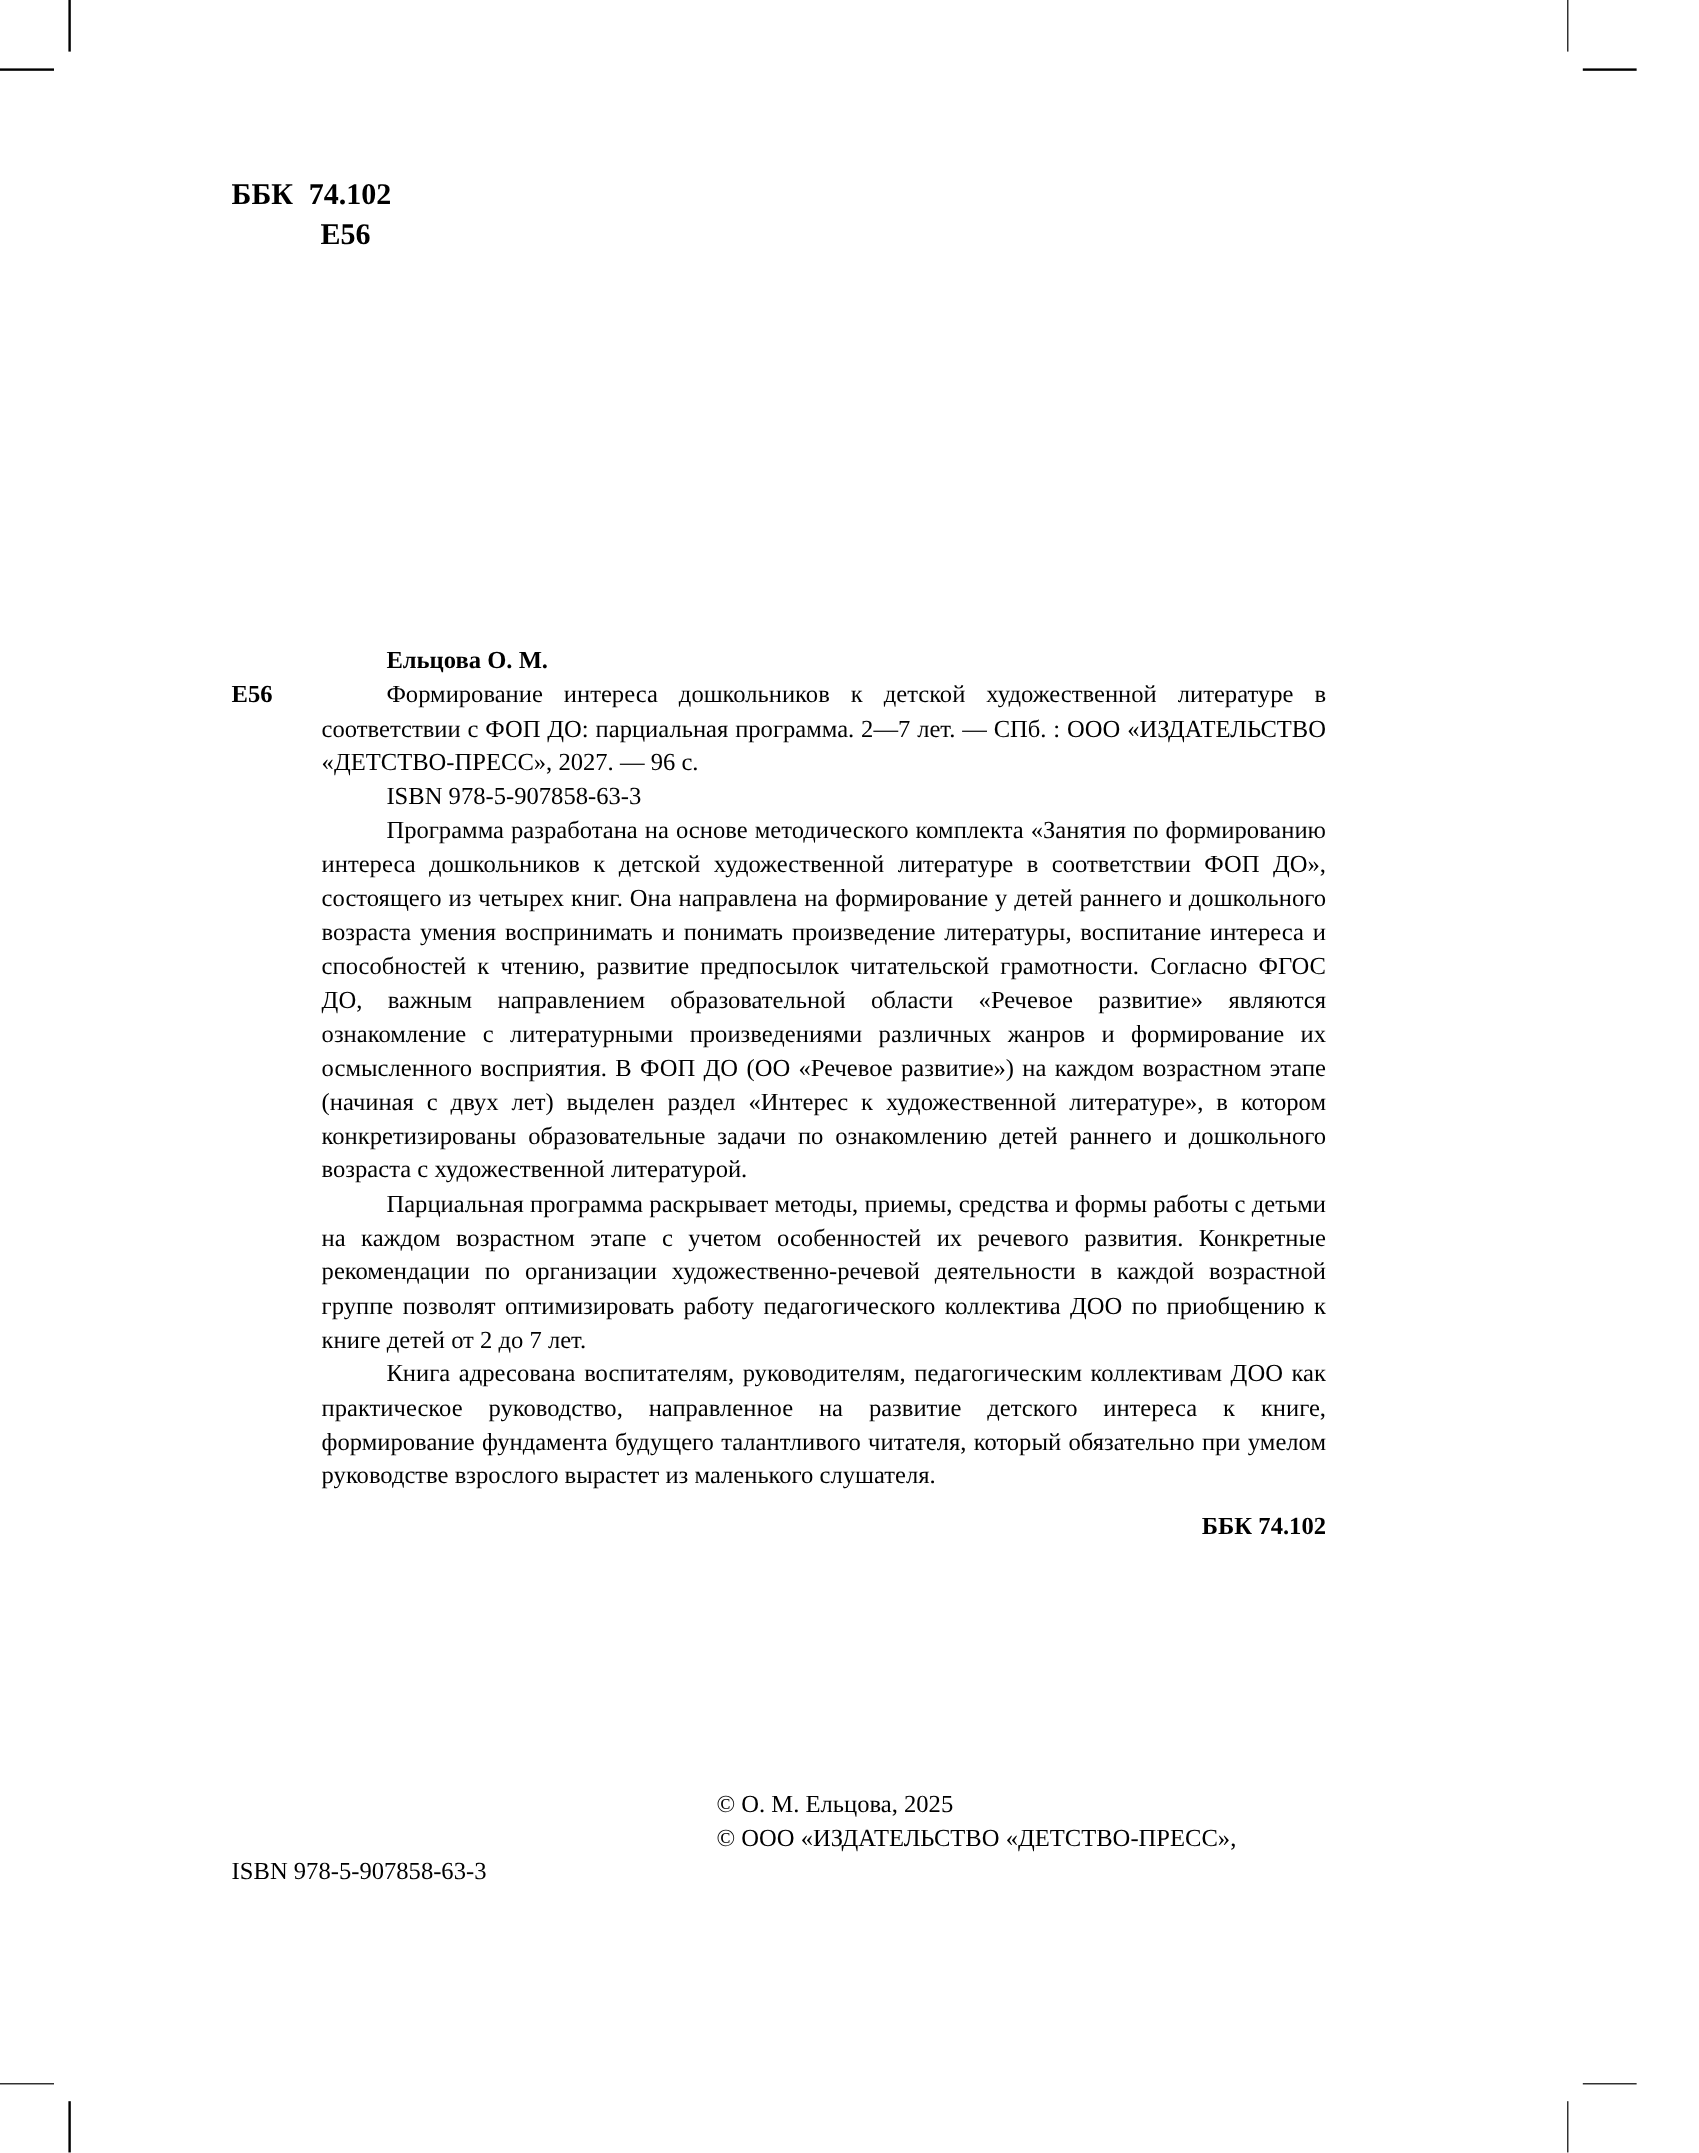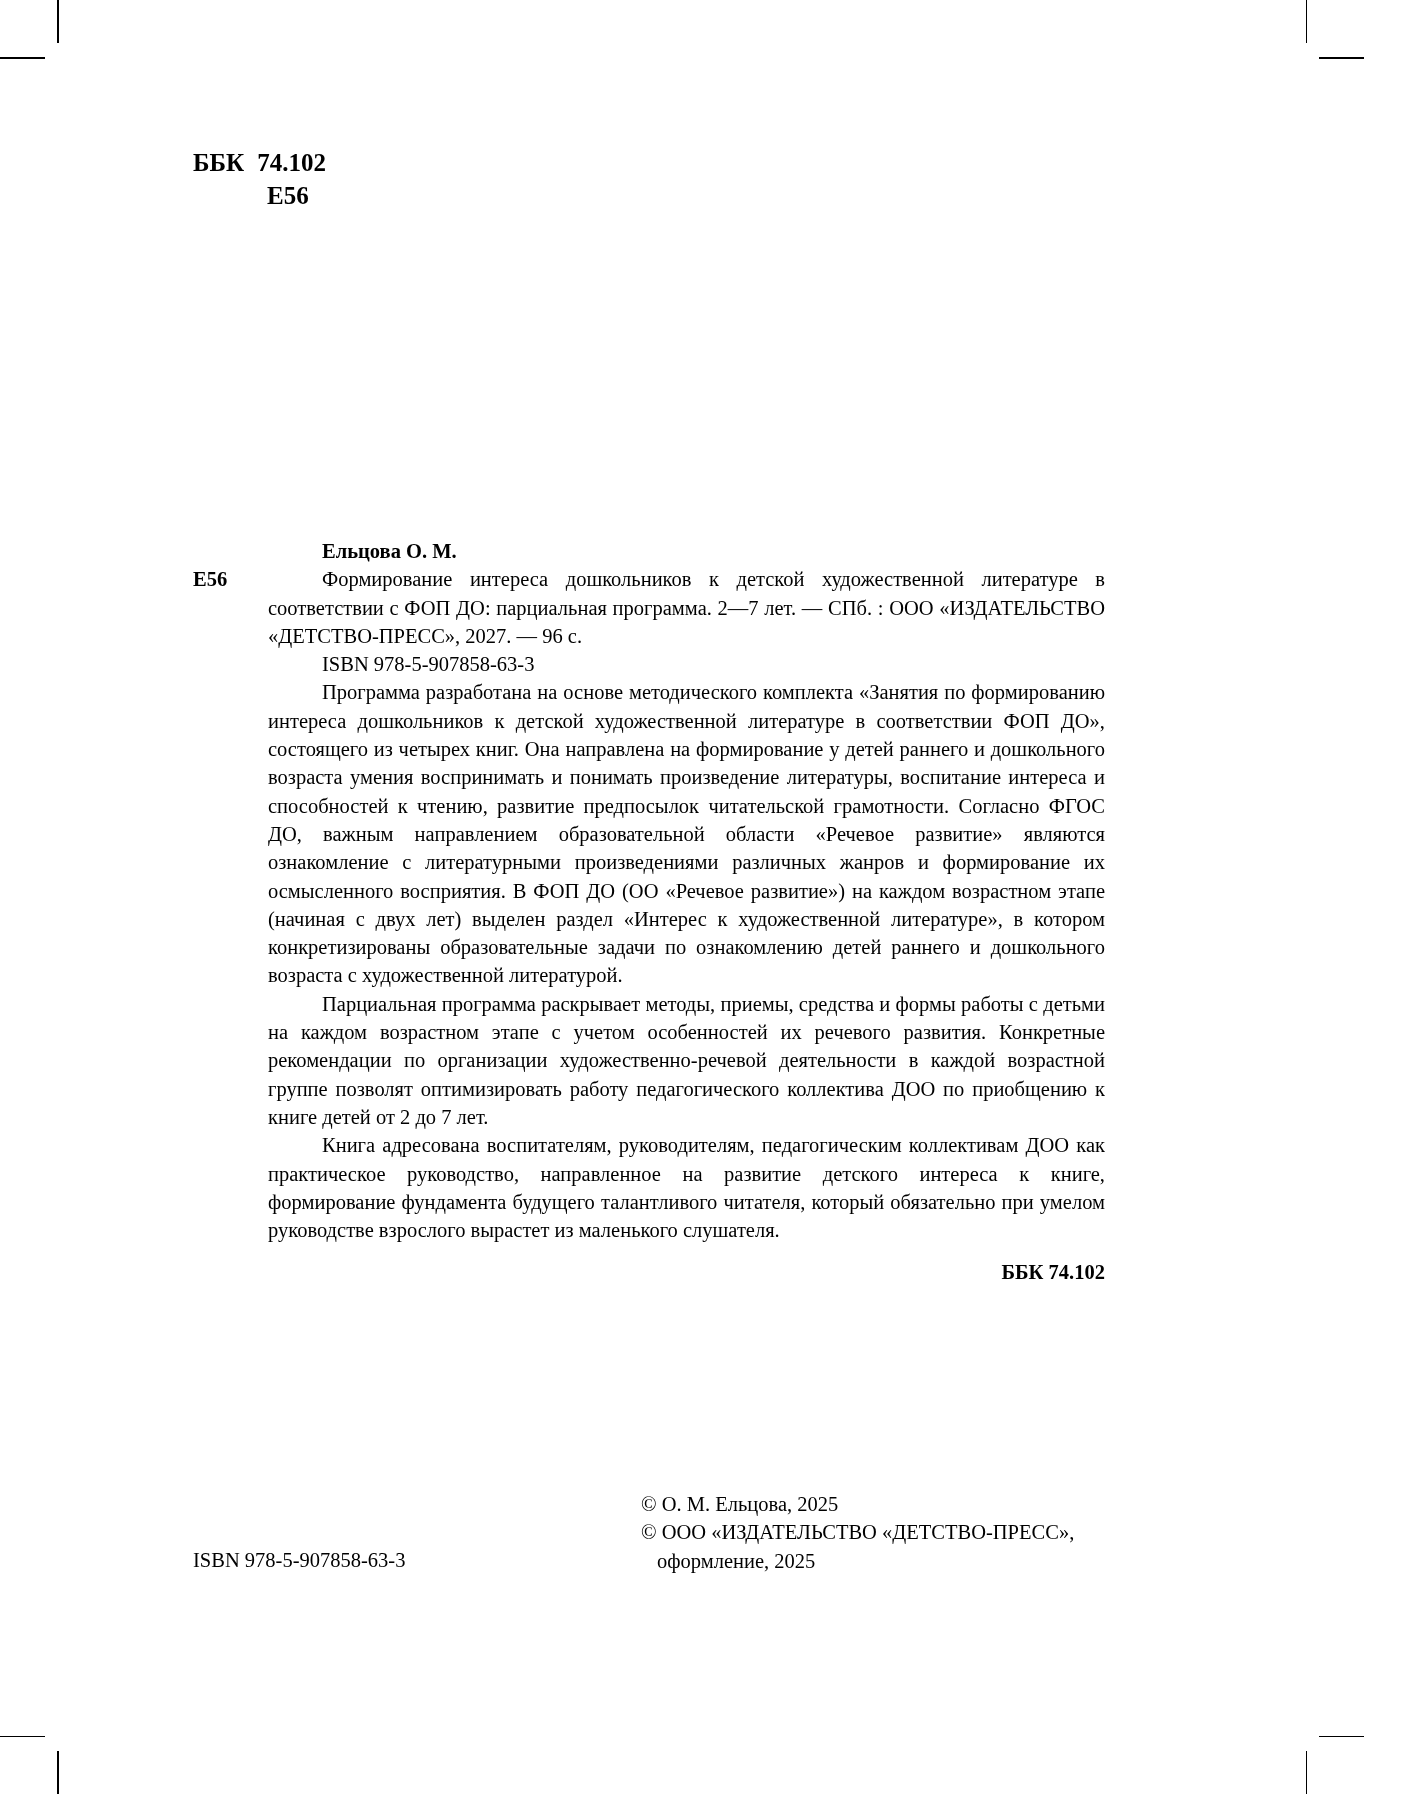--- a/index.html
+++ b/index.html
@@ -77,21 +77,20 @@
     line-height: 28.3px;
     white-space: nowrap;
   }
   .copyright-col {
     position: absolute;
     left: 597px;
     top: 1490px;
     font-size: 20.5px;
     line-height: 28.3px;
     white-space: nowrap;
-    margin-left: 44px;
   }
   .copyright-col .cr-indent { padding-left: 16px; }
 </style>
 </head>
 <body>
 
 <div class="page">
 
   <div class="mark v tl-v"></div>
   <div class="mark h tl-h"></div>
@@ -115,16 +114,15 @@
     <p class="indent">Программа разработана на основе методического комплекта «Занятия по формированию интереса дошкольников к детской художественной литературе в соответствии ФОП ДО», состоящего из четырех книг. Она направлена на формирование у детей раннего и дошкольного возраста умения воспринимать и понимать произведение литературы, воспитание интереса и способностей к чтению, развитие предпосылок читательской грамотности. Согласно ФГОС ДО, важным направлением образовательной области «Речевое развитие» являются ознакомление с литературными произведениями различных жанров и формирование их осмысленного восприятия. В ФОП ДО (ОО «Речевое развитие») на каждом возрастном этапе (начиная с двух лет) выделен раздел «Интерес к художественной литературе», в котором конкретизированы образовательные задачи по ознакомлению детей раннего и дошкольного возраста с художественной литературой.</p>
     <p class="indent">Парциальная программа раскрывает методы, приемы, средства и формы работы с детьми на каждом возрастном этапе с учетом особенностей их речевого развития. Конкретные рекомендации по организации художественно-речевой деятельности в каждой возрастной группе позволят оптимизировать работу педагогического коллектива ДОО по приобщению к книге детей от 2 до 7 лет.</p>
     <p class="indent">Книга адресована воспитателям, руководителям, педагогическим коллективам ДОО как практическое руководство, направленное на развитие детского интереса к книге, формирование фундамента будущего талантливого читателя, который обязательно при умелом руководстве взрослого вырастет из маленького слушателя.</p>
     <p class="bbk-footer">ББК 74.102</p>
   </div>
 
   <div class="imprint-isbn">ISBN 978-5-907858-63-3</div>
   <div class="copyright-col">
     <div>© О. М. Ельцова, 2025</div>
     <div>© ООО «ИЗДАТЕЛЬСТВО «ДЕТСТВО-ПРЕСС»,</div>
-    <div class="cr-indent">оформление, 2025</div>
   </div>
 
 </div>
 
 </body></html>

